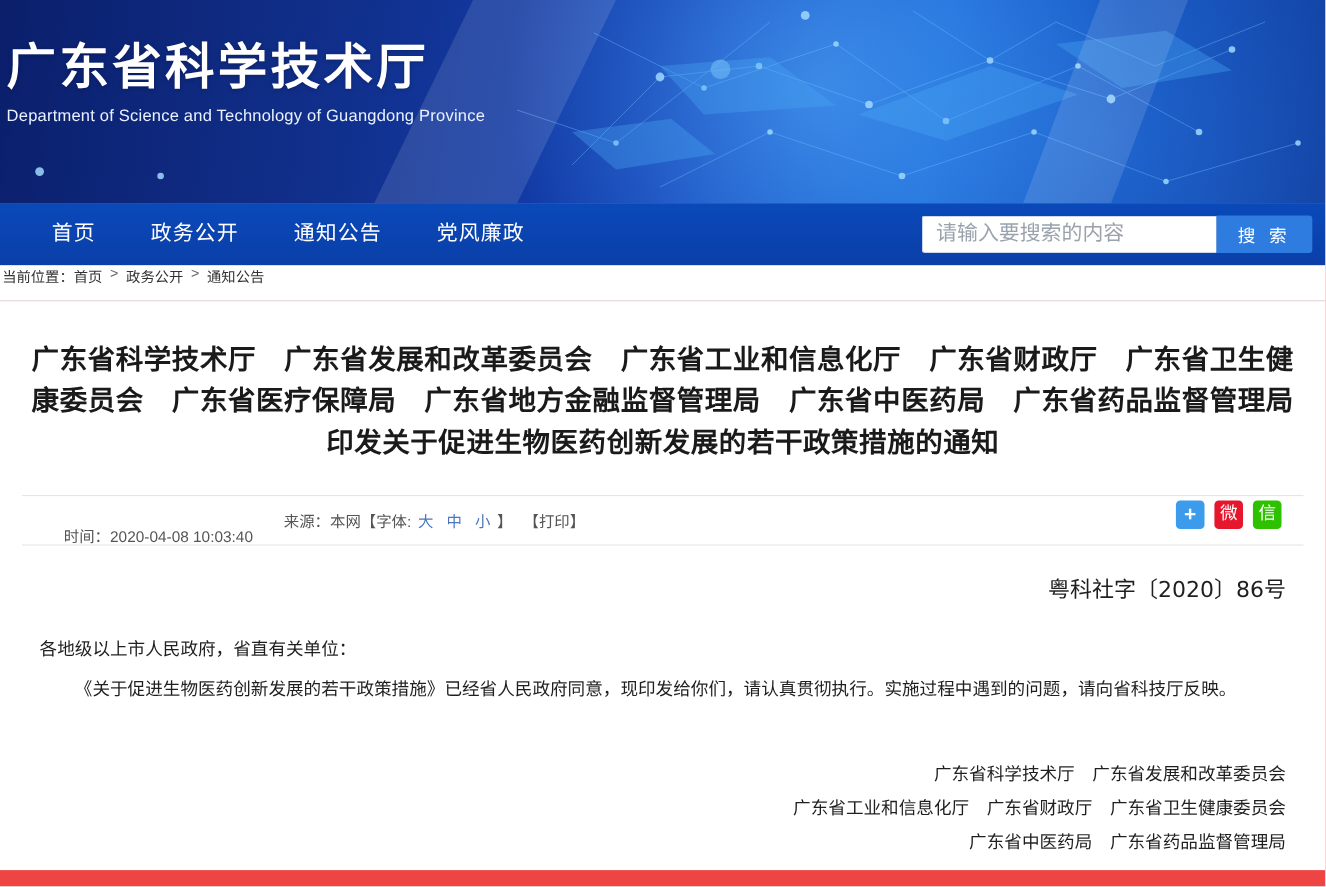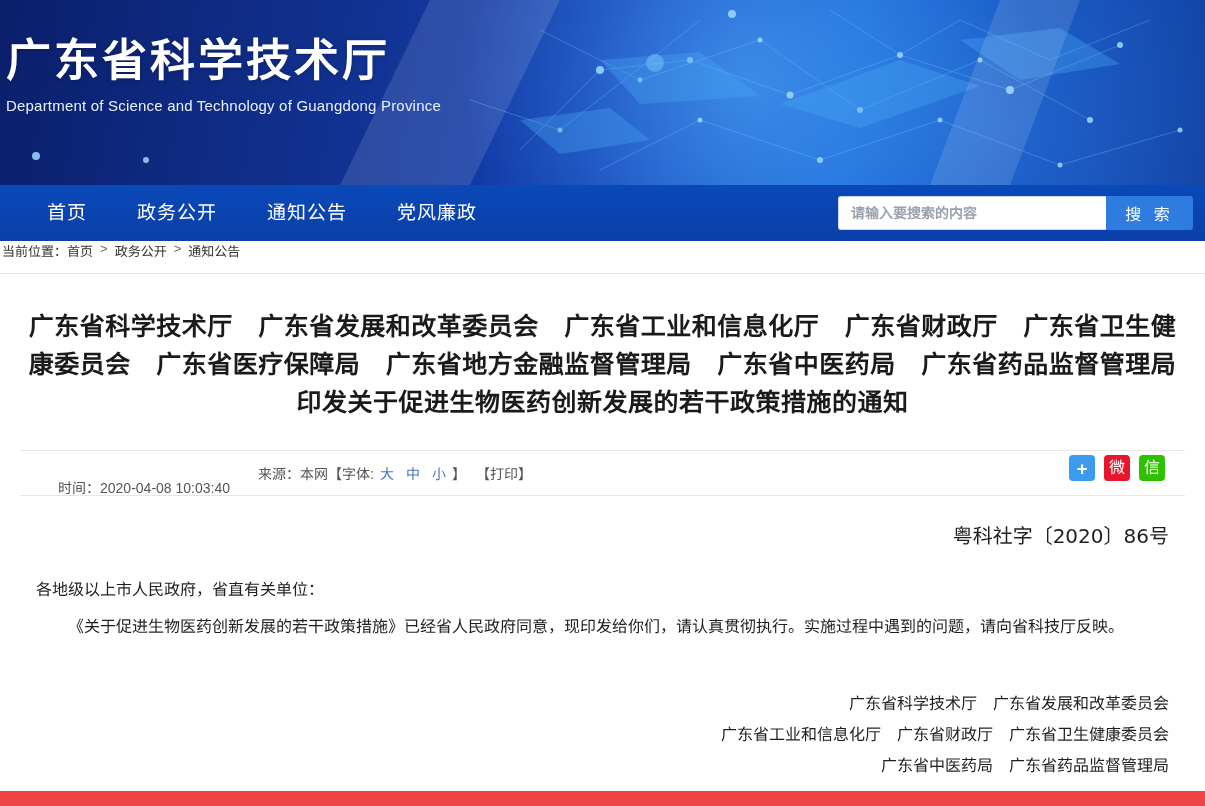--- a/index.html
+++ b/index.html
@@ -87,26 +87,25 @@
     height: 34px;
   }
   .search-input {
     width: 268px;
     height: 34px;
     box-sizing: border-box;
     border: 1px solid #cfd8e8;
     border-right: none;
     border-radius: 3px 0 0 3px;
     padding: 0 12px;
-    font-size: 14px;
+    font-size: 19px;
     color: #333;
     background: #ffffff;
     outline: none;
     font-family: "Liberation Sans", sans-serif;
-    font-weight: bold;
   }
   .search-input::placeholder { color: #9aa3ad; }
   .search-btn {
     width: 87px;
     height: 34px;
     border: none;
     border-radius: 0 3px 3px 0;
     background: #2e7ce0;
     color: #fff;
     font-size: 16px;

